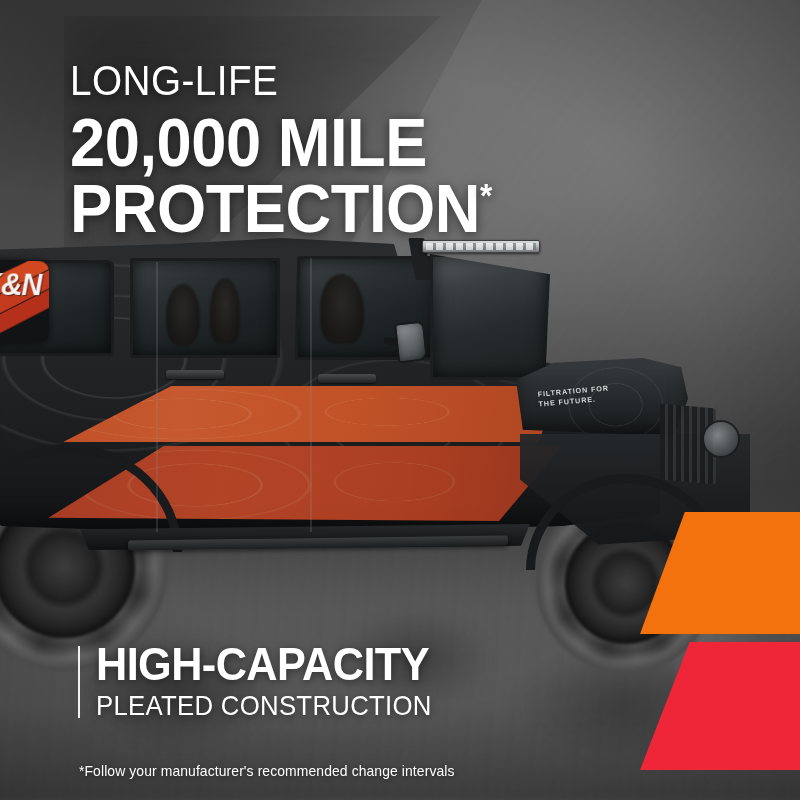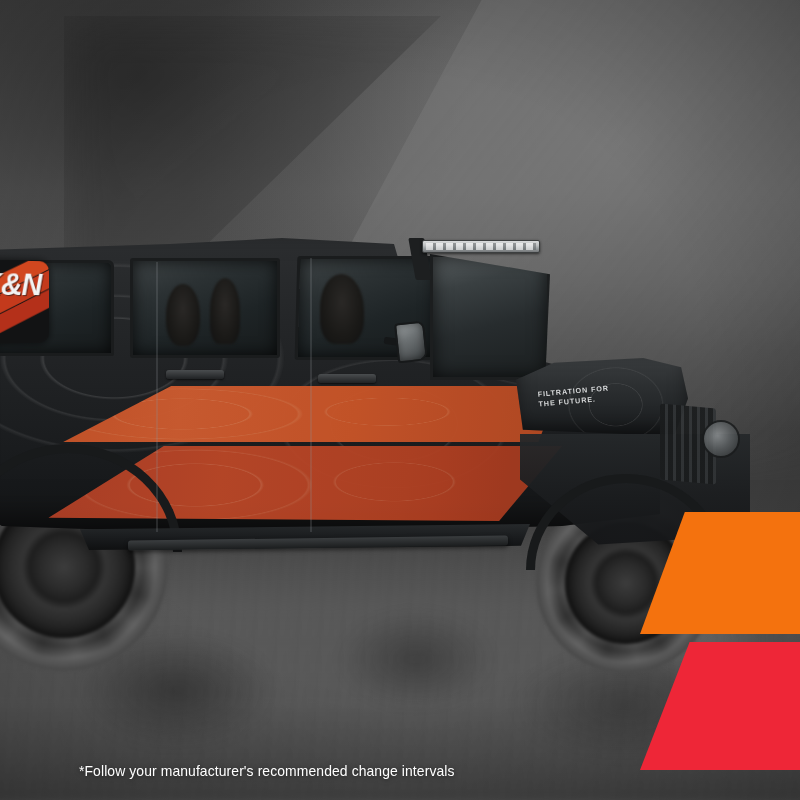--- a/index.html
+++ b/index.html
@@ -632,17 +632,29 @@
       <div class="kn-text">
         <div>K&amp;N</div>
       </div>
     </div>
 
   </div>
 
   <div class="brand-shape brand-orange"></div>
   <div class="brand-shape brand-red"></div>
 
-
+  <div class="headline">
+    <div class="eyebrow">LONG-LIFE</div>
+    <div class="headline-big l1">20,000 MILE</div>
+    <div class="headline-big l2"><span>PROTECTION</span><span class="asterisk-sup">*</span></div>
+  </div>
+
+  <div class="callout">
+    <div class="callout-rule"></div>
+    <div class="callout-text">
+      <div class="callout-title">HIGH-CAPACITY</div>
+      <div class="callout-sub">PLEATED CONSTRUCTION</div>
+    </div>
+  </div>
 
   <div class="footnote">*Follow your manufacturer's recommended change intervals</div>
 
 </div>
 
 </body></html>

